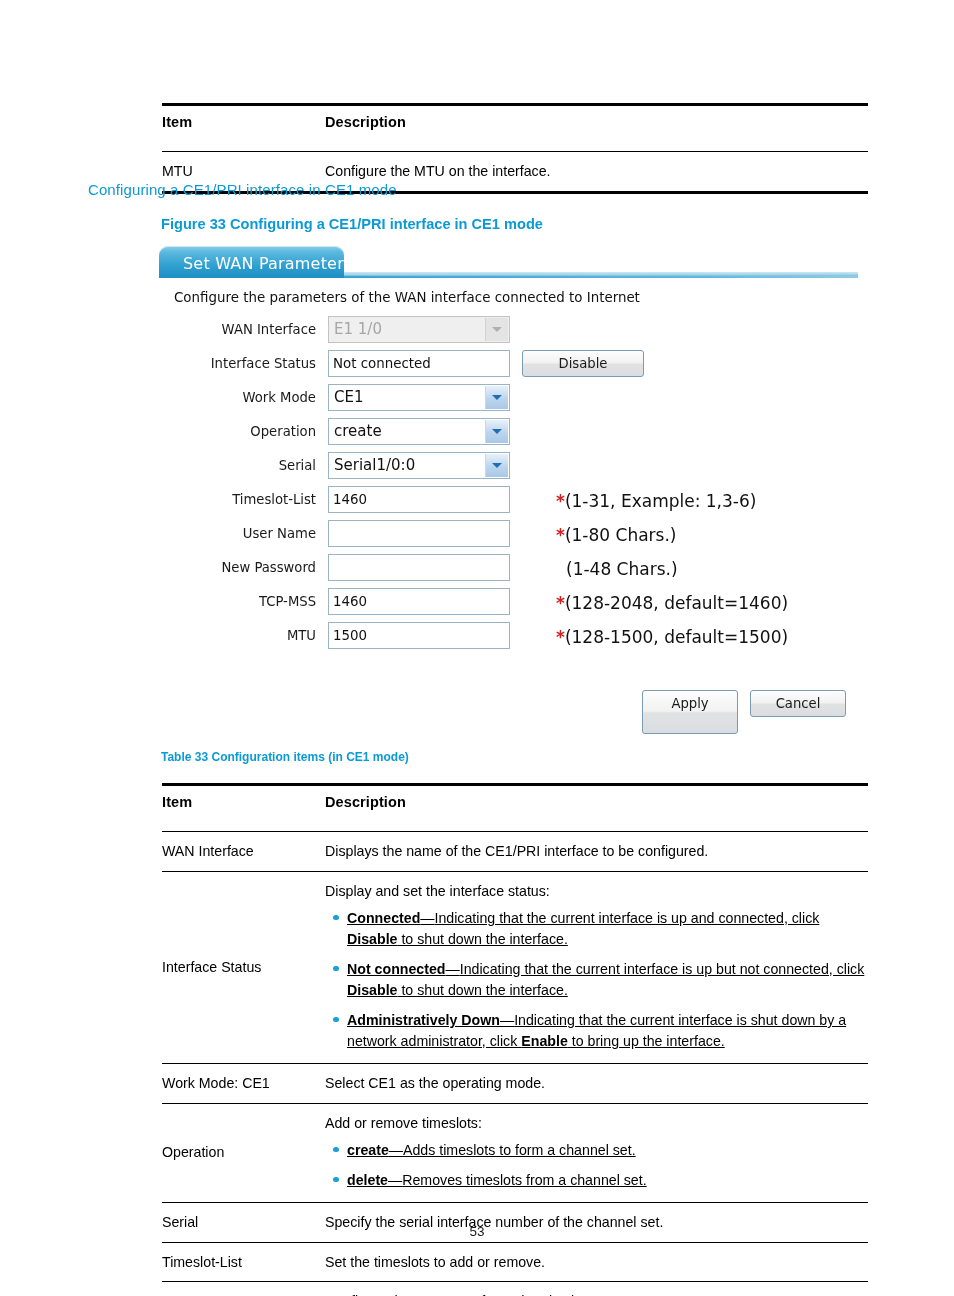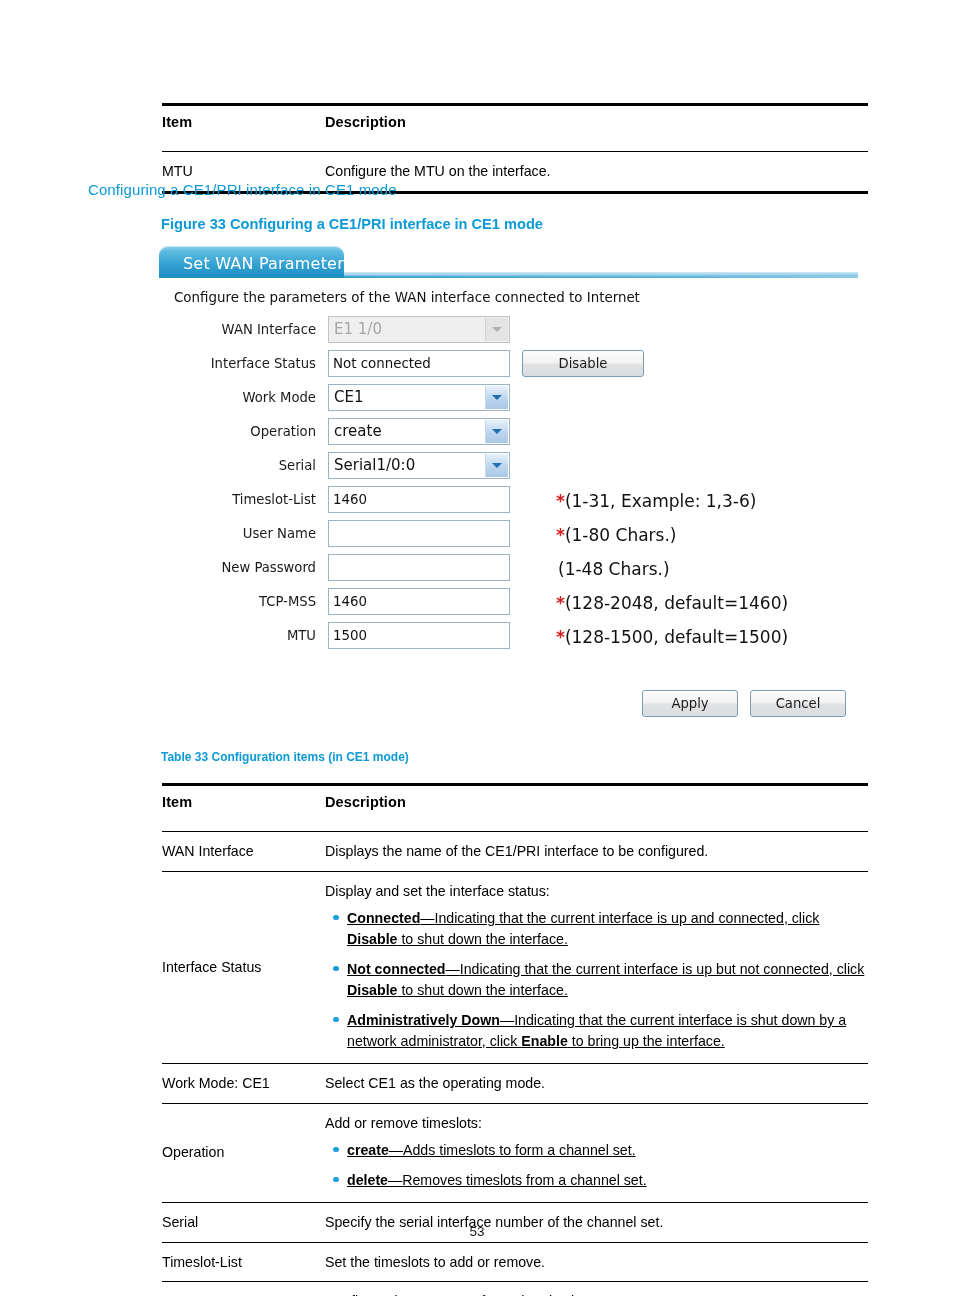--- a/index.html
+++ b/index.html
@@ -267,31 +267,31 @@
 
   .hint {
     position: absolute;
     left: 362px;
     top: 5px;
     font-size: 17px;
     color: #111;
     white-space: nowrap;
     margin-left: 36px;
   }
-  .hint.nostar { left: 364px; }
+  .hint.nostar { left: 372px; }
   .star { color: #d32020; font-weight: bold; }
 
   .actions {
     position: absolute;
     left: 0;
     top: 444px;
     width: 700px;
   }
   .actions .btn { position: absolute; }
-  .btn-apply { left: 484px; top: 0; min-width: 96px; height: 27px; line-height: 25px; }
+  .btn-apply { left: 484px; top: 0; min-width: 96px; height: 44px; line-height: 25px; }
   .btn-cancel { left: 592px; top: 0; min-width: 96px; height: 27px; line-height: 25px; }
 
   
   .pageno {
     position: absolute;
     left: 0;
     top: 1206px;
     width: 954px;
     text-align: center;
     font-size: 13.5px;

